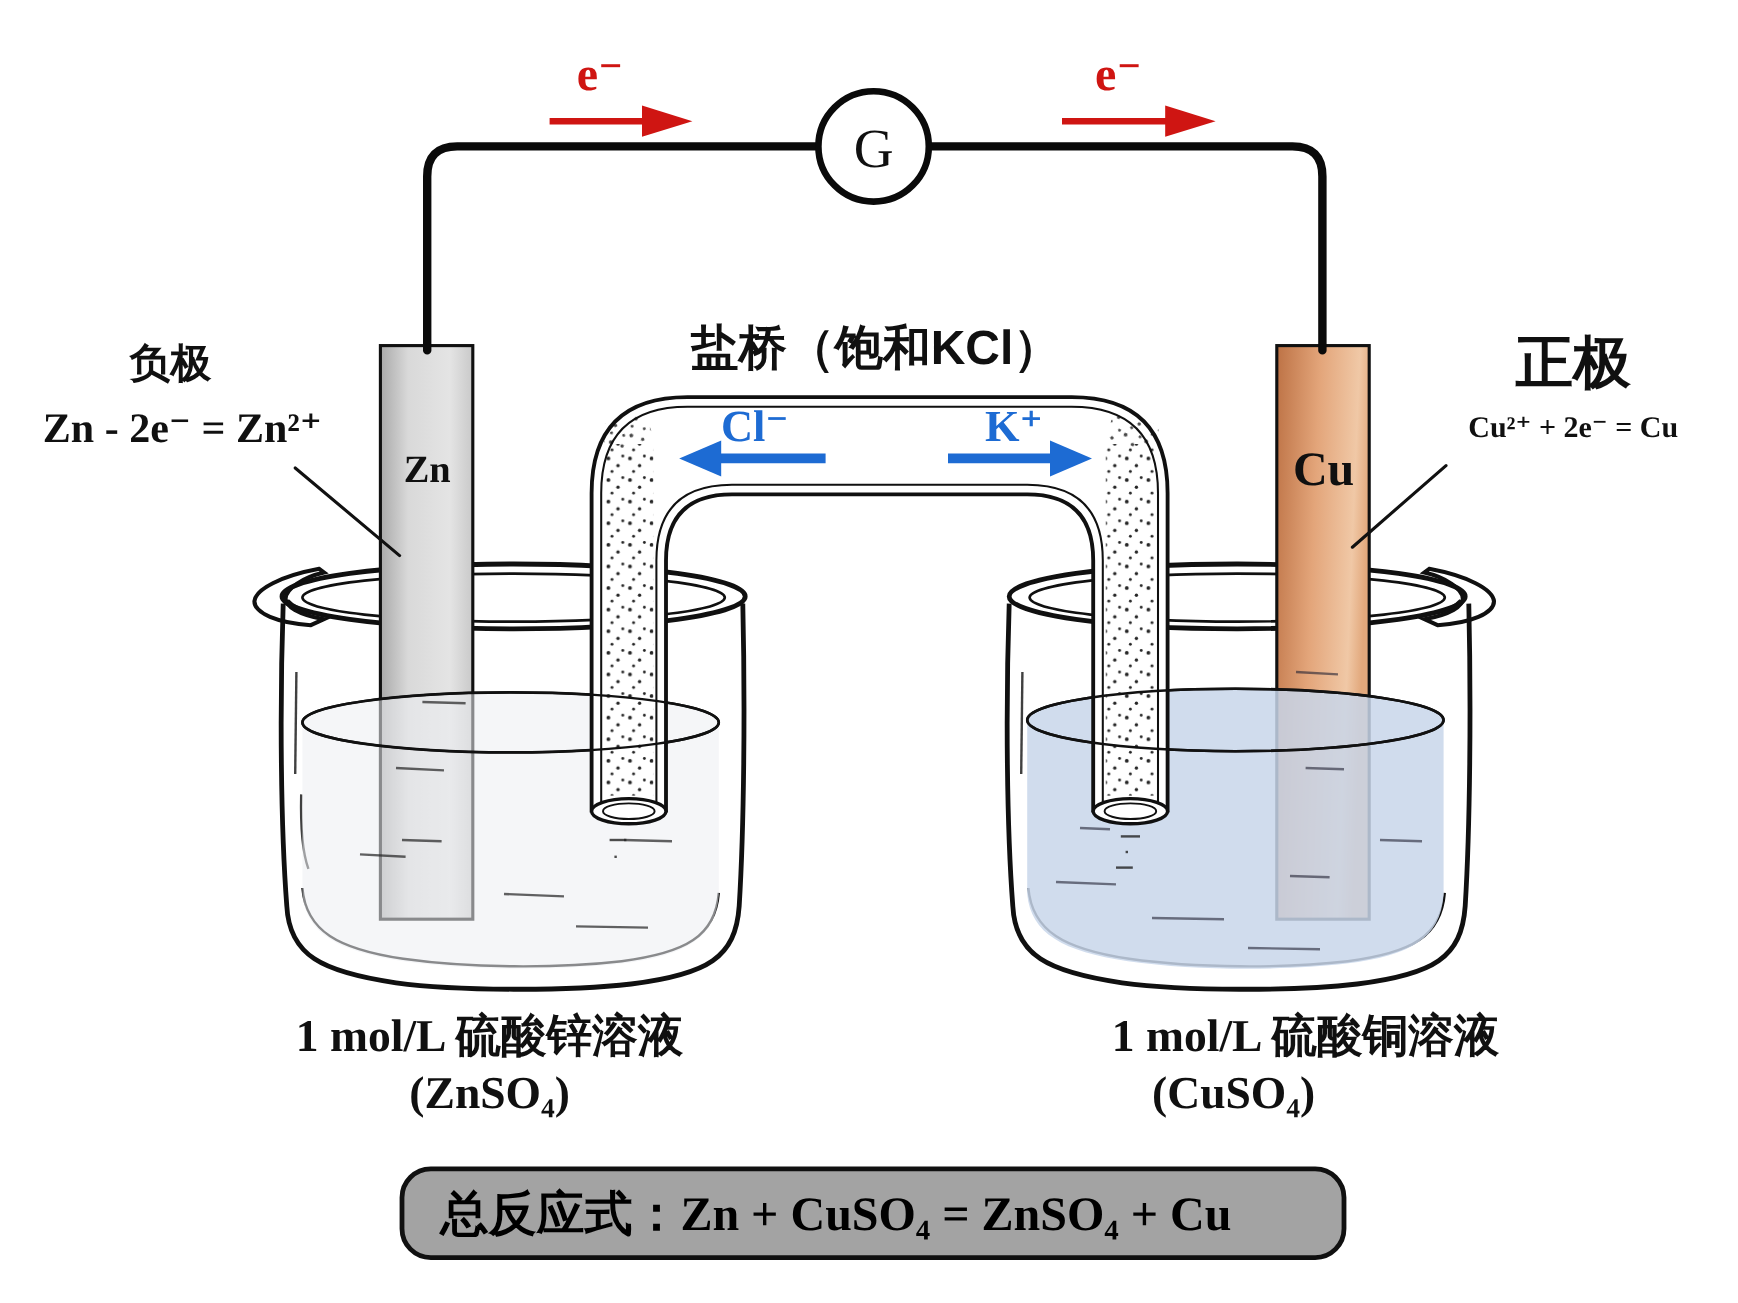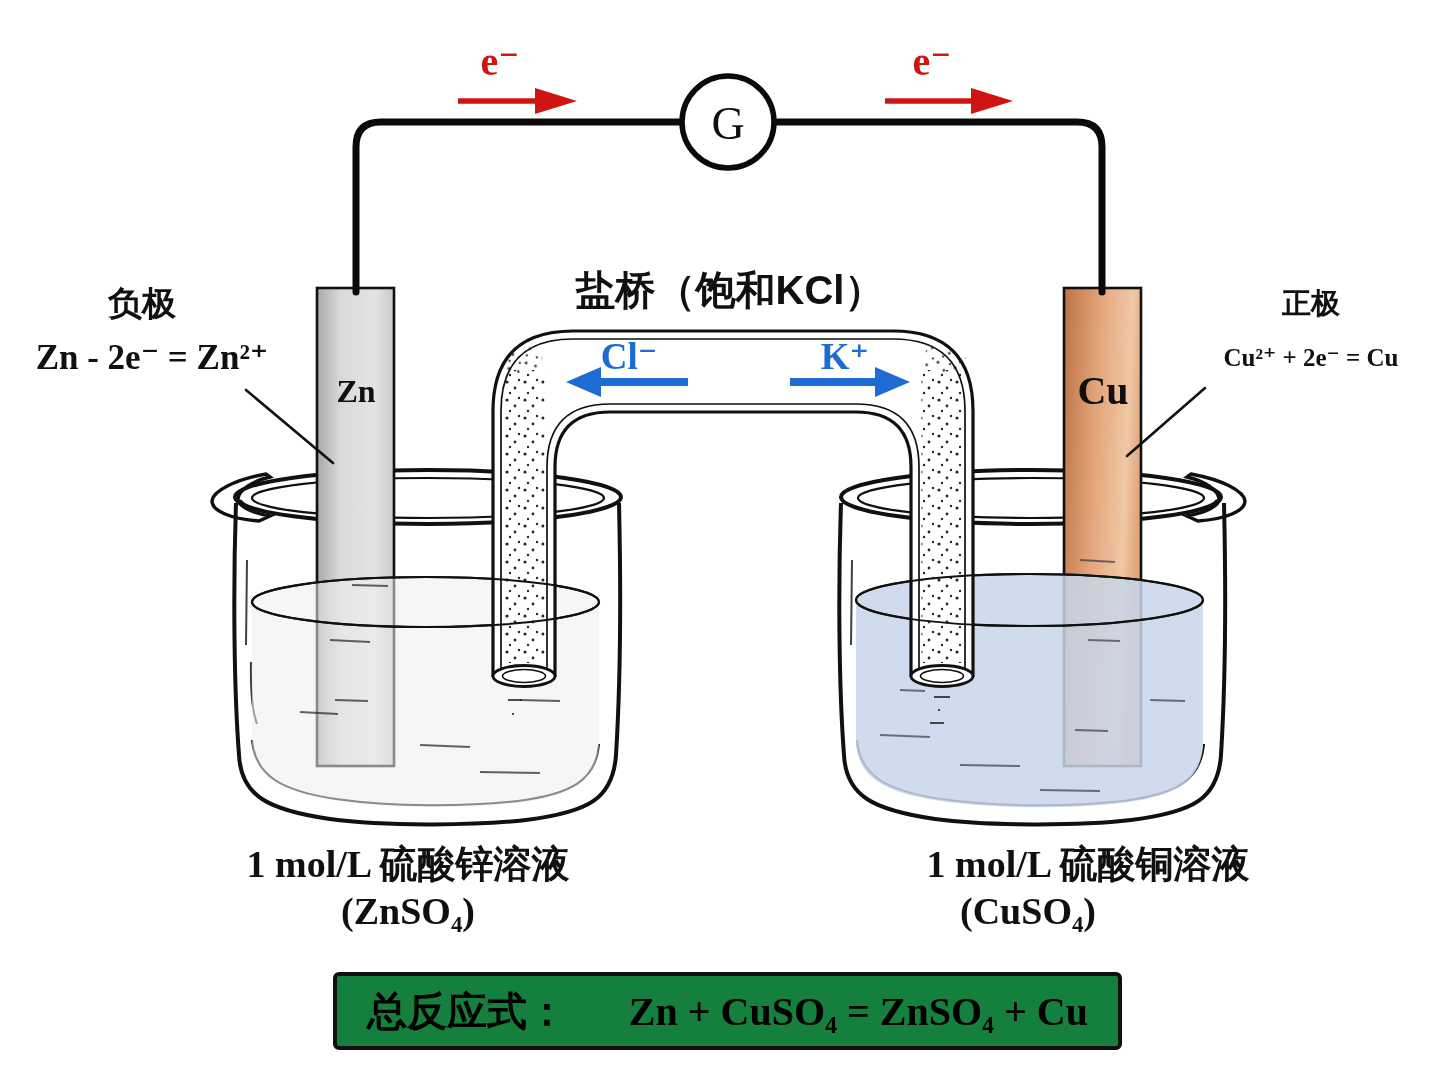--- a/index.html
+++ b/index.html
@@ -4,24 +4,24 @@
 <style>
   html,body{margin:0;padding:0;background:#fff;}
   .stage{position:relative;width:1448px;height:1086px;background:#fff;overflow:hidden;
          font-family:"Liberation Sans","DejaVu Sans",sans-serif;}
   .t{position:absolute;transform:translate(-50%,-50%);white-space:nowrap;color:#101010;line-height:1;}
   .serif{font-family:"Liberation Serif","DejaVu Serif",serif;font-weight:700;}
   .cjk{font-family:"Liberation Sans","DejaVu Sans",sans-serif;font-weight:700;}
   .red{color:var(--c-red,#cf1512);}
   .blue{color:var(--c-blue,#1d6bd3);}
   .reaction-box{position:absolute;left:333px;top:972px;width:789px;height:78px;
-    box-sizing:border-box;border:4px solid #101010;border-radius:6px;background:#15803d;
+    box-sizing:border-box;border:4px solid #101010;border-radius:26px;background:#a3a3a3;
     display:flex;align-items:center;padding:0 30px;}
   .reaction-box .lbl{font-size:40px;}
-  .reaction-box .eq{flex:1;text-align:right;font-size:40px;}
+  .reaction-box .eq{flex:1;text-align:left;font-size:40px;}
   svg{position:absolute;left:0;top:0;}
 </style>
 </head>
 <body>
 
 <div class="stage">
 
 <svg width="1448" height="1086" viewBox="0 0 1448 1086">
   <defs>
     <linearGradient id="znGrad" x1="0" y1="0" x2="1" y2="0">
@@ -155,21 +155,21 @@
     <polygon points="875,367 875,397 910,382" fill="#1d6bd3"></polygon>
   </g>
 </svg>
 
 <div class="t serif red" style="left:500px;top:62px;font-size:40px">e⁻</div>
 <div class="t serif red" style="left:932px;top:62px;font-size:40px">e⁻</div>
 <div class="t serif" style="left:728px;top:124px;font-size:46px;font-weight:400">G</div>
 
 <div class="t cjk" style="left:142px;top:303px;font-size:34px">负极</div>
 <div class="t serif" style="left:152px;top:357px;font-size:35px">Zn - 2e⁻ = Zn²⁺</div>
-<div class="t cjk" style="left:1311px;top:303px;font-size:29px">正极</div>
+<div class="t cjk" style="left:1311px;top:303px;font-size:48px">正极</div>
 <div class="t serif" style="left:1311px;top:357px;font-size:25px">Cu²⁺ + 2e⁻ = Cu</div>
 
 <div class="t cjk" style="left:730px;top:290px;font-size:40px">盐桥（饱和KCl）</div>
 <div class="t serif blue" style="left:629px;top:356px;font-size:37px">Cl⁻</div>
 <div class="t serif blue" style="left:845px;top:356px;font-size:37px">K⁺</div>
 
 <div class="t serif" style="left:356px;top:391px;font-size:32px">Zn</div>
 <div class="t serif" style="left:1103px;top:391px;font-size:40px">Cu</div>
 
 <div class="t serif" style="left:408px;top:864px;font-size:38px">1 mol/L 硫酸锌溶液</div>

